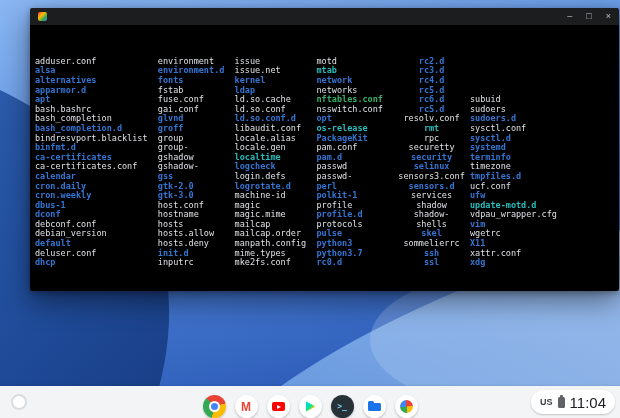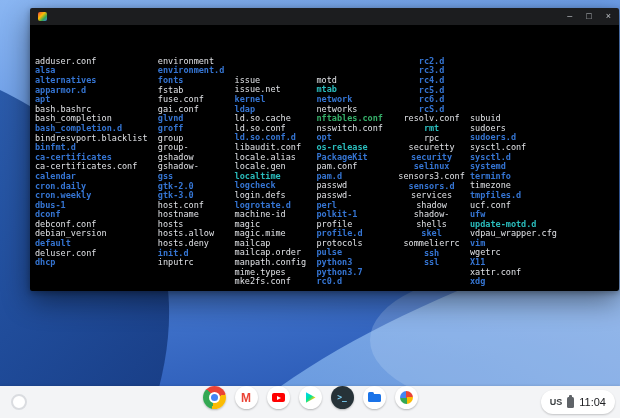--- a/index.html
+++ b/index.html
@@ -43,31 +43,31 @@
   .p-sym  { color: var(--c-file, #dfe1e5); }
   .cmd    { color: var(--c-file, #dfe1e5); padding-left: 5px; }
   .redacted {
     background: repeating-linear-gradient(90deg,
       #2e7d32 0 2px, #86c98a 2px 4px, #0f3d1a 4px 5px, #cde6cf 5px 7px, #1b5e20 7px 9px);
     color: transparent; border-radius: 1px;
   }
   .ls-output { display: flex; }
   .ls-col { display: flex; flex-direction: column; }
   .col-0 { width: 24ch; } .col-1 { width: 15ch; } .col-2 { width: 16ch; justify-content: flex-end; }
-  .col-3 { width: 15ch; margin-top: 19px; } .col-4 { width: 15ch; align-items: center; } .col-5 { width: 18ch; justify-content: flex-end; }
+  .col-3 { width: 15ch; } .col-4 { width: 15ch; align-items: center; } .col-5 { width: 18ch; justify-content: flex-end; }
   .entry { height: 9.6px; }
   .t-f { color: var(--c-file, #dfe1e5); }
   .t-d { color: var(--c-dir, #3575d3); font-weight: bold; }
   .t-l { color: var(--c-symlink, #2abdbd); font-weight: bold; }
   .t-x { color: var(--c-exec, #36b06a); font-weight: bold; }
 
   
   .shelf {
     position: absolute; left: 0; right: 0; bottom: 0; height: 32px;
-    background: #f3f4f6; display: flex; align-items: flex-start; justify-content: center;
+    background: #f3f4f6; display: flex; align-items: flex-end; justify-content: center;
     box-shadow: 0 -1px 2px rgba(0,0,0,.08);
   }
   .launcher-button {
     position: absolute; left: 11px; top: 50%; transform: translateY(-50%);
     width: 16px; height: 16px; border-radius: 50%;
     background: #fff; border: 2px solid #dadce0;
   }
   .apps { display: flex; gap: 9px; align-items: center; }
   .app {
     width: 23px; height: 23px; border-radius: 50%; background: #fff;
@@ -120,21 +120,21 @@
   }
   .kbd { font-size: 9px; color: #3c4043; font-weight: bold; }
   .battery {
     display: inline-block; width: 7px; height: 11px; border-radius: 1.5px;
     background: #5f6368; position: relative; margin-top: 1px;
   }
   .battery::before {
     content:""; position:absolute; top:-2px; left:2px; width:3px; height:2px;
     background:#5f6368; border-radius:1px 1px 0 0;
   }
-  .clock { font-size: 11px; color: #202124; }
+  .clock { font-size: 15px; color: #202124; }
 </style>
 </head>
 <body>
 
 <svg class="wallpaper" width="620" height="418" viewBox="0 0 620 418" preserveAspectRatio="none">
   <defs>
     <linearGradient id="sky" x1="0" y1="0" x2="0.3" y2="1">
       <stop offset="0" stop-color="#8ab6f2"></stop>
       <stop offset="0.5" stop-color="#5489dd"></stop>
       <stop offset="1" stop-color="#2c5cb8"></stop>

